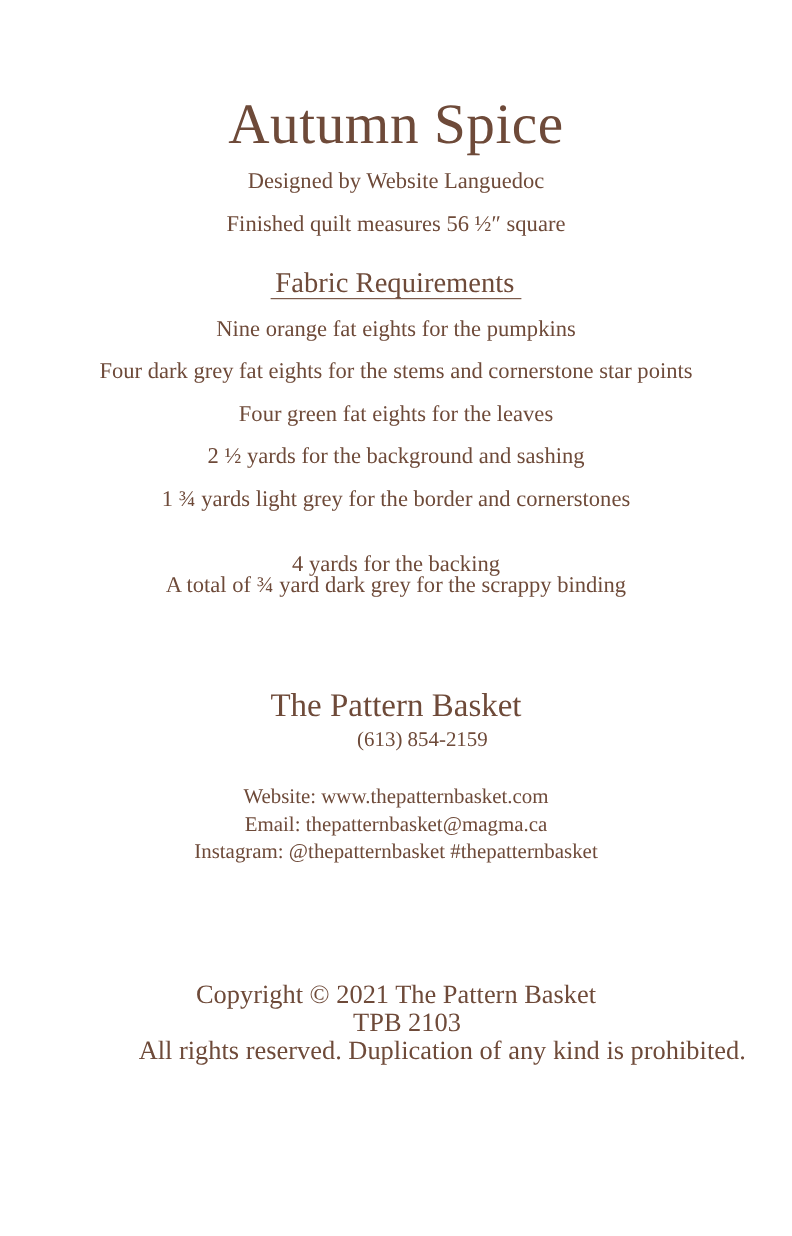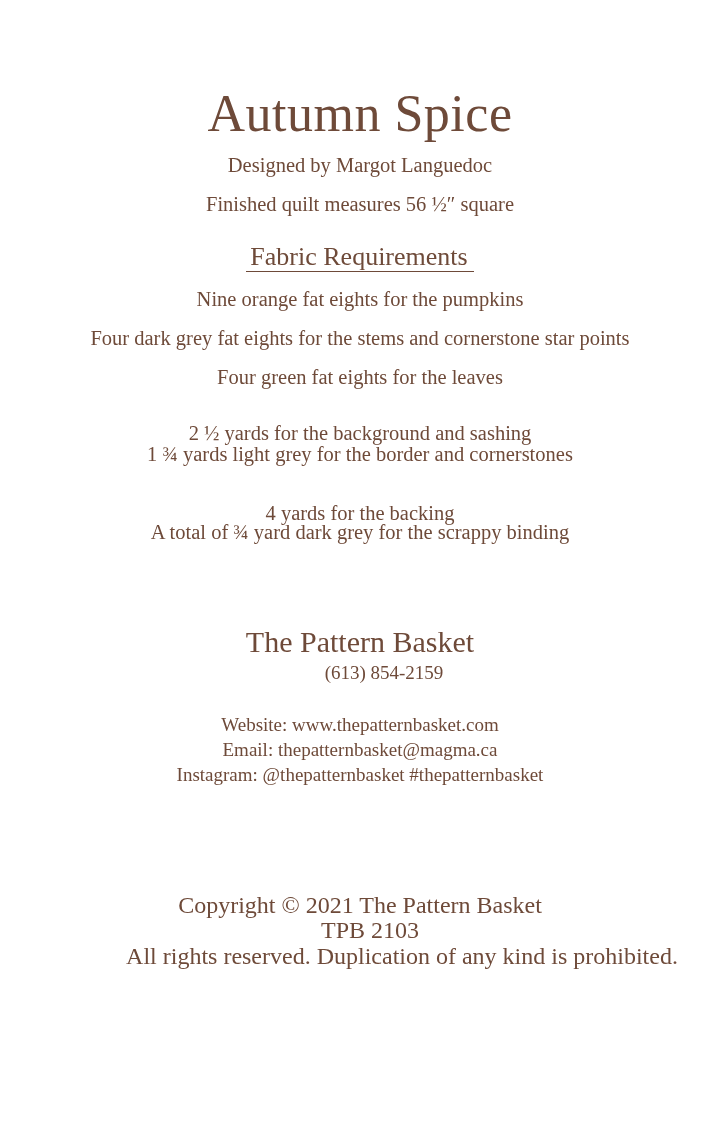--- a/index.html
+++ b/index.html
@@ -61,32 +61,32 @@
       font-size: 24px;
       line-height: 24px;
     }
   </style>
 </head>
 <body>
 
 <div>
 
   <div class="line title">Autumn Spice</div>
-  <div class="line subtitle" style="top:152px;">Designed by Margot Languedoc</div>
+  <div class="line subtitle" style="top:152px;">Designed by Website Languedoc</div>
   <div class="line subtitle" style="top:191px;text-align:center;">Finished quilt measures 56 ½″ square</div>
 
   <div class="line section-heading">
     <span>Fabric Requirements</span>
   </div>
 
   <div>
     <div class="line req" style="top:286px;">Nine orange fat eights for the pumpkins</div>
     <div class="line req" style="top:325px;">Four dark grey fat eights for the stems and cornerstone star points</div>
     <div class="line req" style="top:364px;">Four green fat eights for the leaves</div>
-    <div class="line req" style="top:420px;text-align:center;">2 ½ yards for the background and sashing</div>
+    <div class="line req" style="top:402px;text-align:center;">2 ½ yards for the background and sashing</div>
     <div class="line req" style="top:441px;">1 ¾ yards light grey for the border and cornerstones</div>
     <div class="line req" style="top:500px;">4 yards for the backing</div>
     <div class="line req" style="top:519px;">A total of ¾ yard dark grey for the scrappy binding</div>
   </div>
 
   <div>
     <div class="line company">The Pattern Basket</div>
     <div class="line small" style="top:661px;padding-left:24px;">(613) 854-2159</div>
     <div class="line small" style="top:713px;">Website: www.thepatternbasket.com</div>
     <div class="line small" style="top:738px;">Email: thepatternbasket@magma.ca</div>

